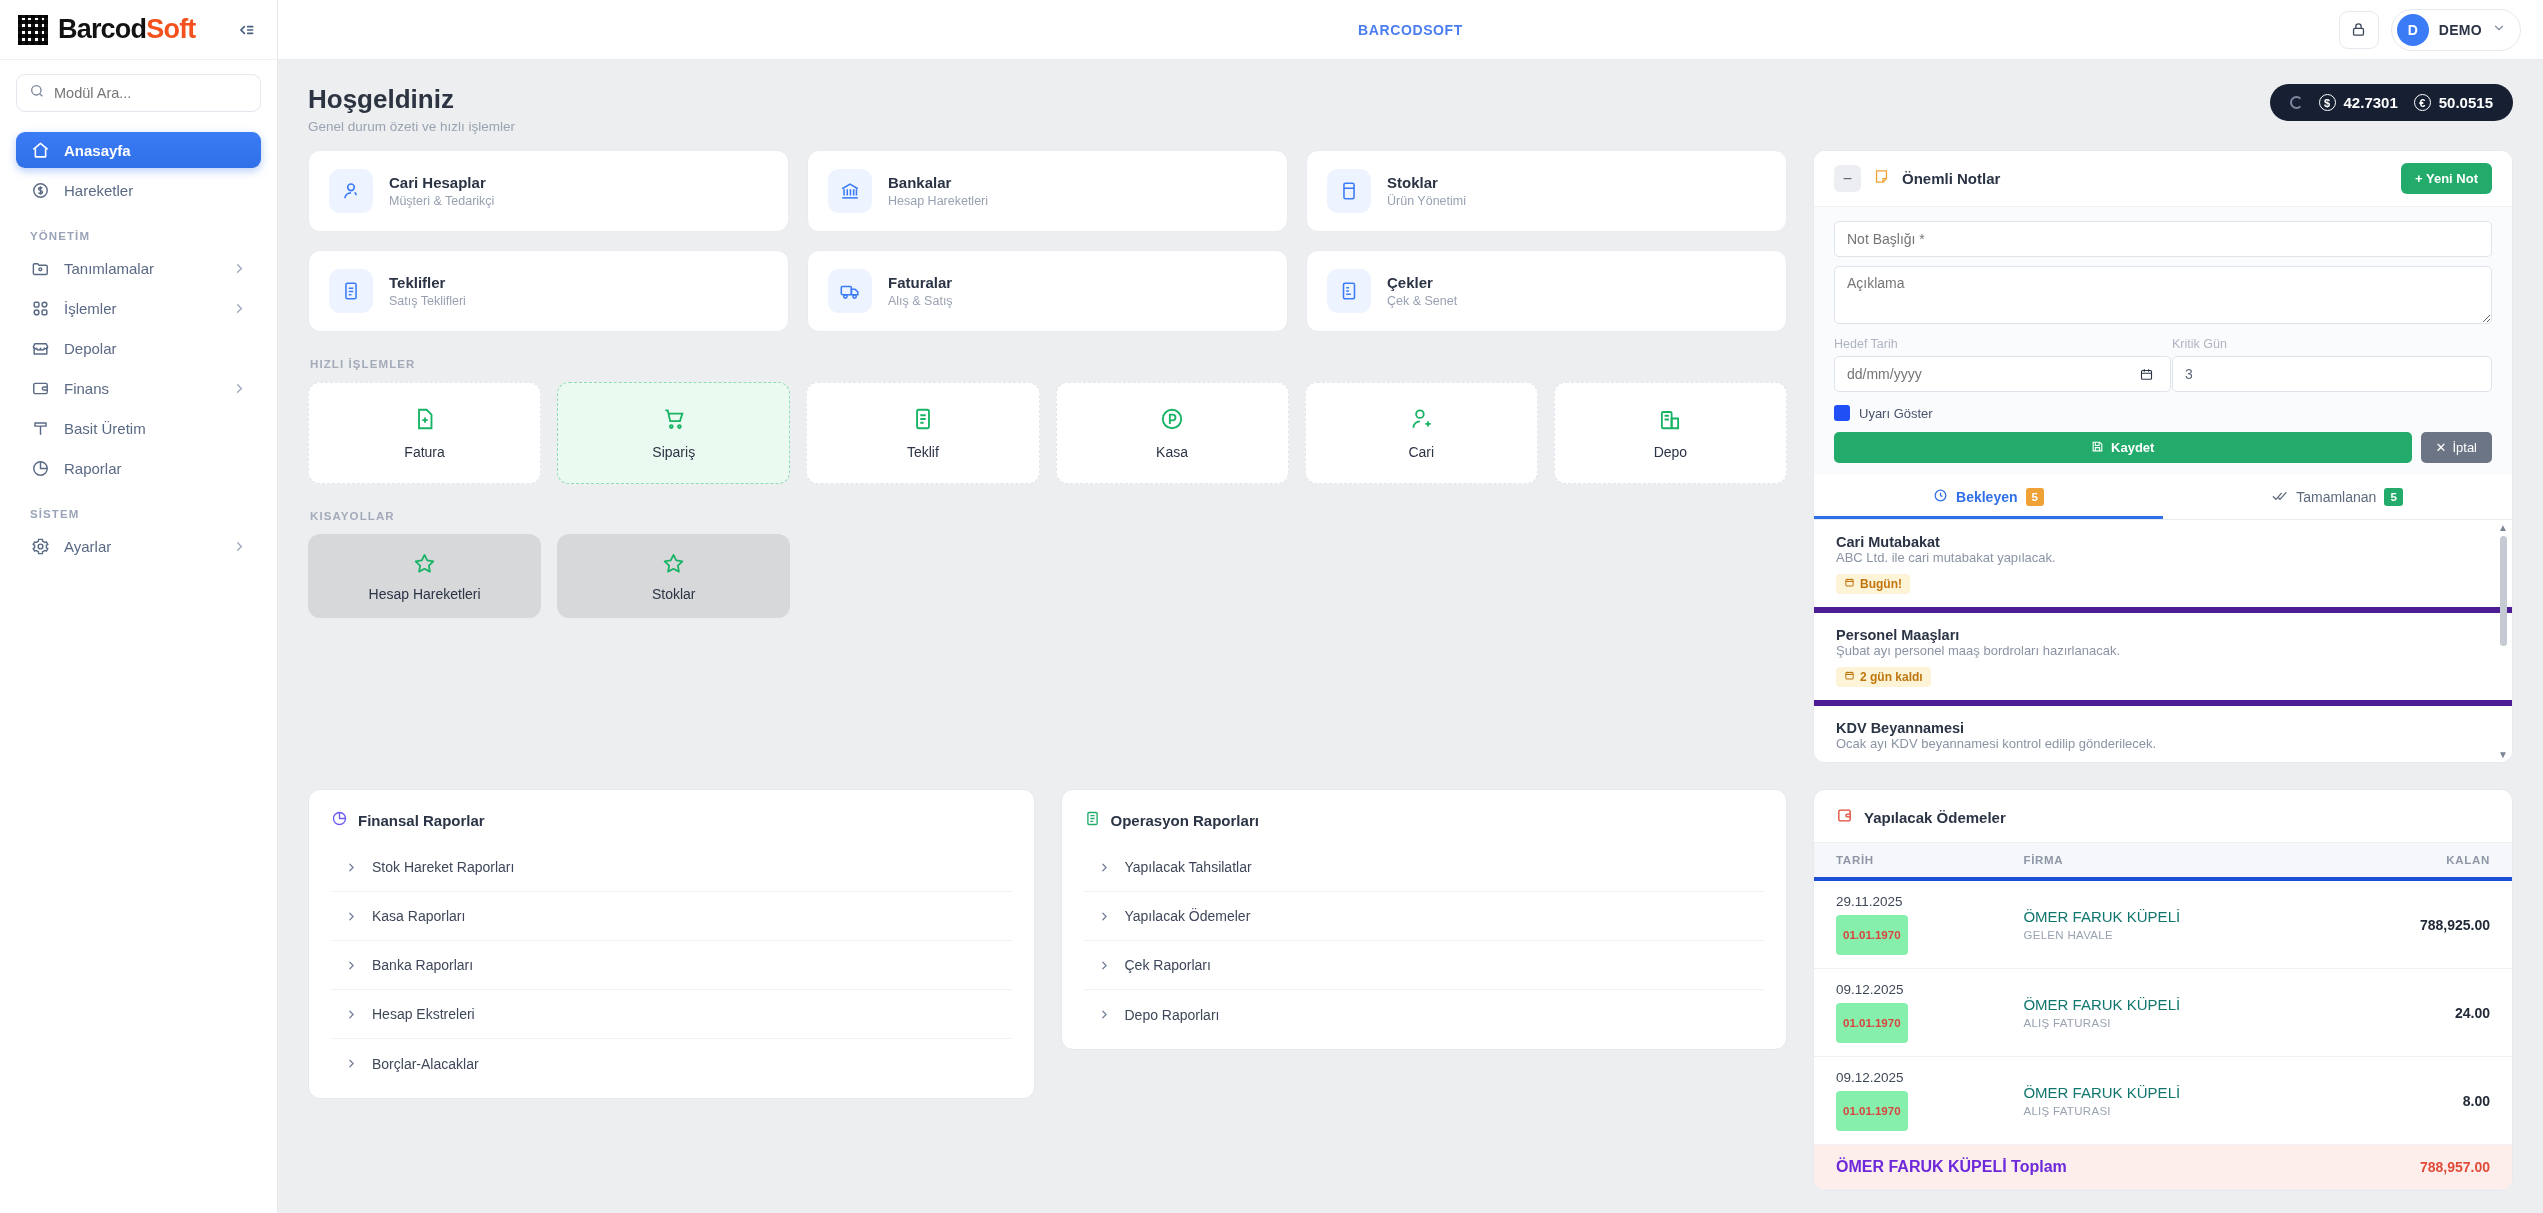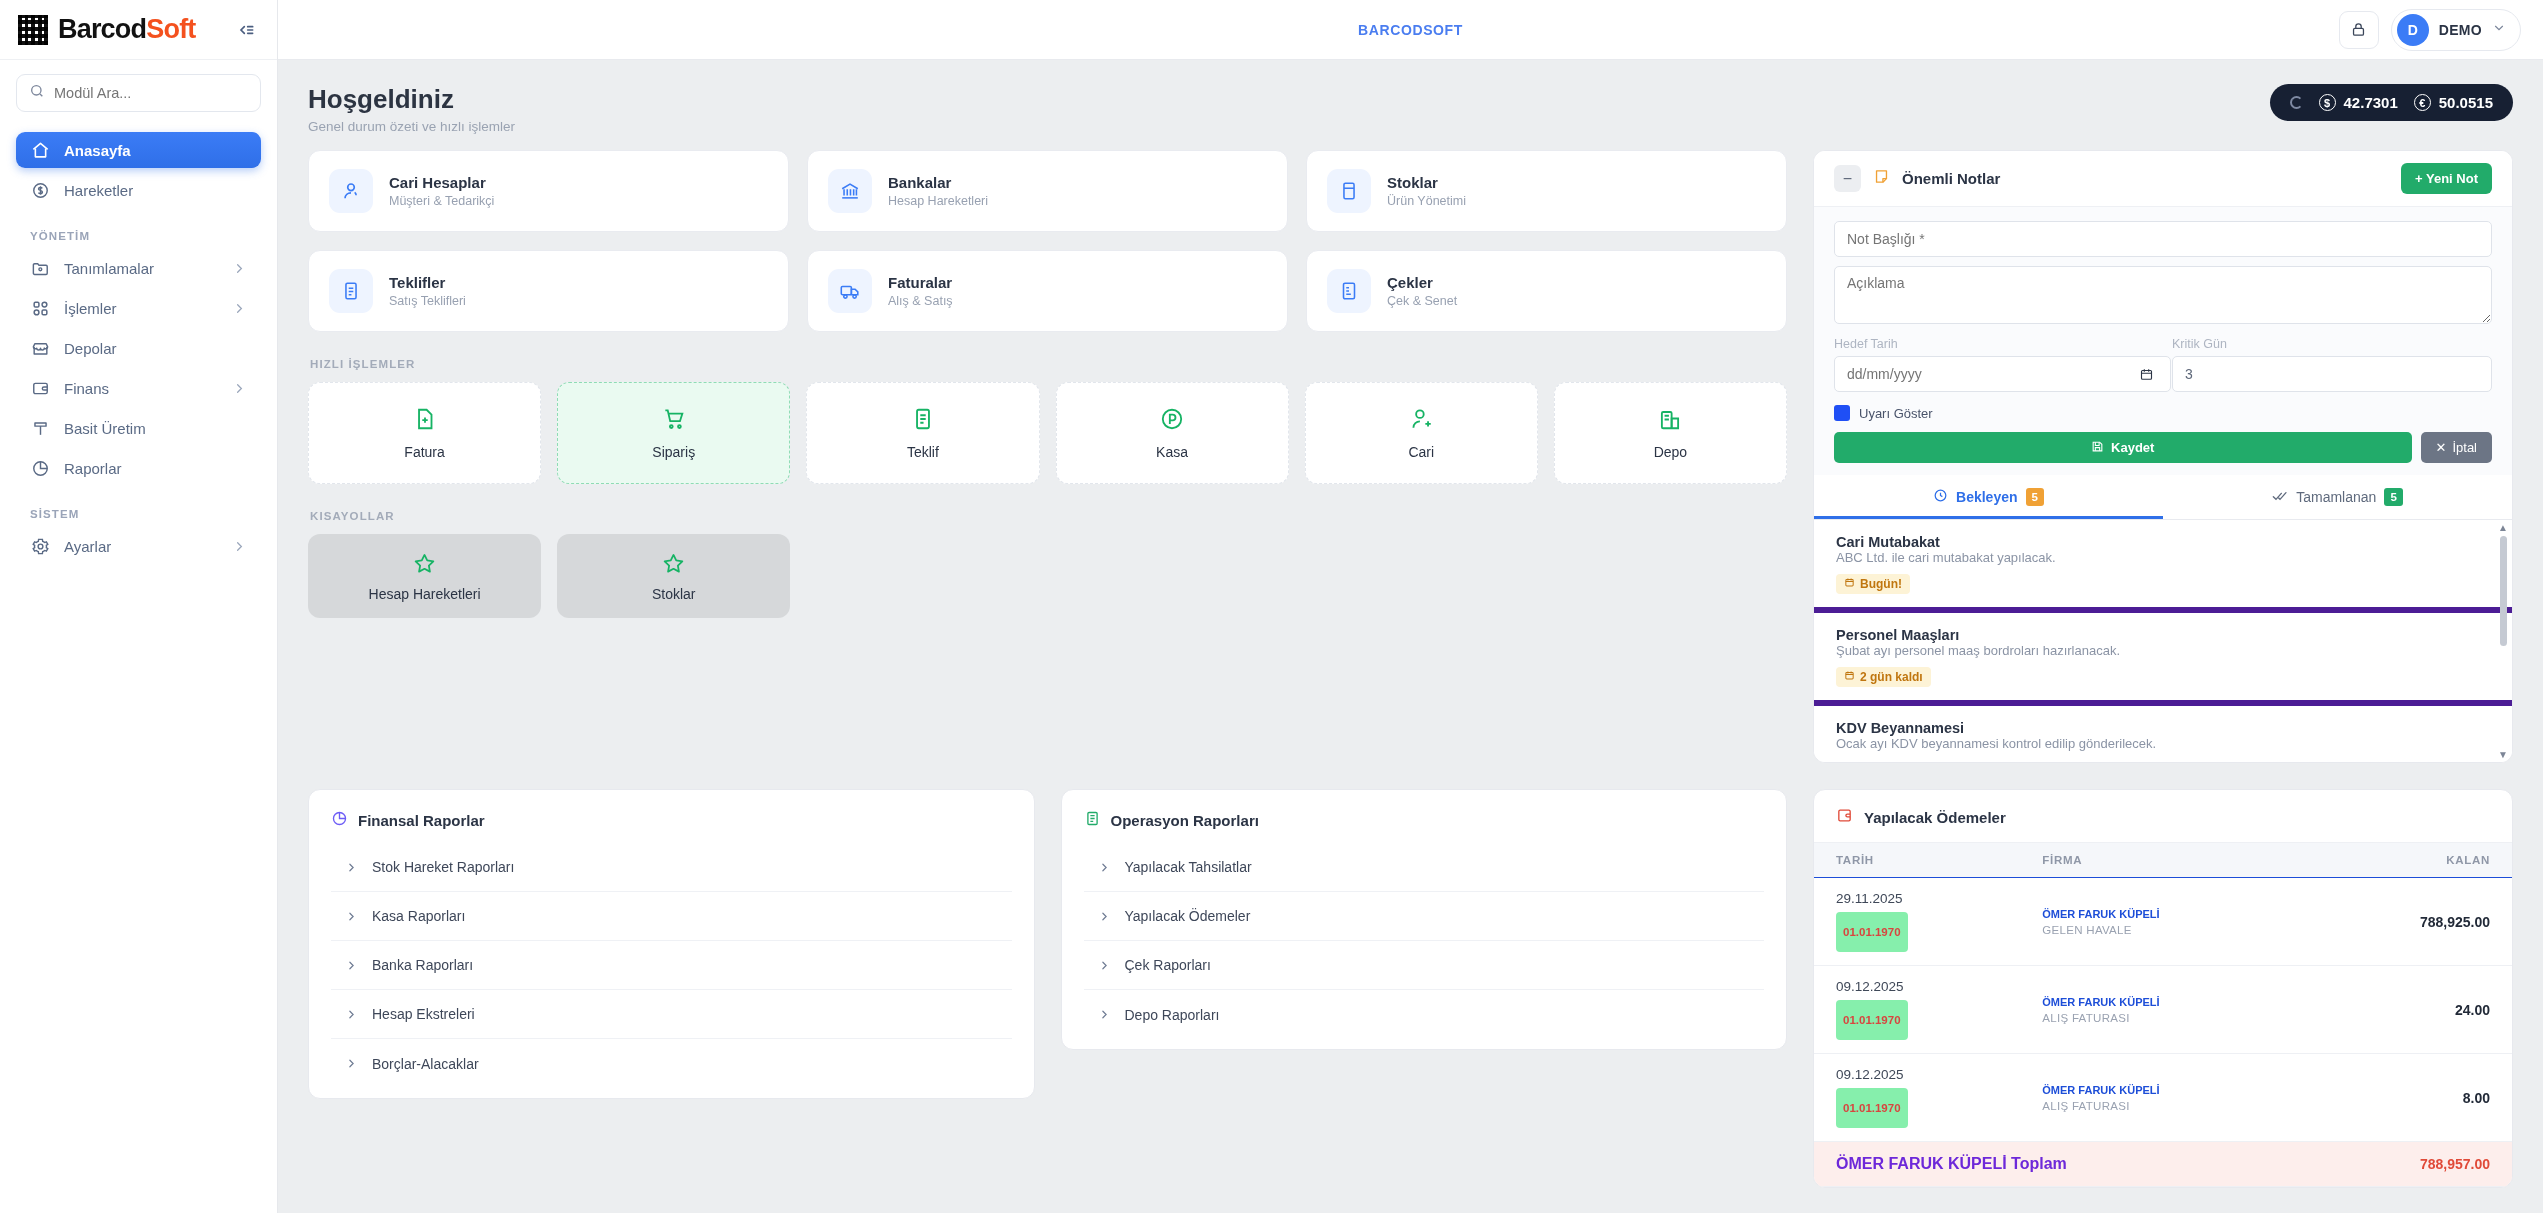--- a/index.html
+++ b/index.html
@@ -233,30 +233,30 @@
   .rc-item:last-child { border-bottom: 0; }
   .rc-chev { color: #6e7b93; display: flex; }
 
   .pay-card { background: #fff; border: 1px solid #e7e9ee; border-radius: 12px; overflow: hidden; flex: 0 0 700px; }
   .pay-head { display: flex; align-items: center; gap: 11px; padding: 17px 22px 14px 22px; }
   .pay-title { font-size: 15px; font-weight: 700; color: #2b3445; }
   table.pay { width: 100%; border-collapse: collapse; }
   table.pay th {
     font-size: 11.5px; letter-spacing: .7px; color: #8f97a7; font-weight: 700;
     background: #f5f7fa; text-align: left; padding: 11px 22px; border-top: 1px solid #eef0f4;
-    border-bottom: 1px solid #1d4ed8;
+    border-bottom: 4px solid #1d4ed8;
   }
   table.pay th.right, table.pay td.right { text-align: right; }
   table.pay td { padding: 13px 22px; border-bottom: 1px solid #eef0f4; vertical-align: middle; }
   .td-date { font-size: 13.5px; color: #3f4858; }
   .date-pill {
     display: inline-block; margin-top: 6px; background: #86efac; color: #d8453f;
     font-size: 11.5px; border-radius: 4px; padding: 14px 7px; font-weight: 700;
   }
-  .firm-name { font-size: 11px; font-weight: 700; color: #1d4ed8; }
+  .firm-name { font-size: 15px; font-weight: 400; color: #0f766e; }
   .firm-sub { font-size: 11.5px; color: #9aa2b1; margin-top: 4px; letter-spacing: .3px; }
   .amount { font-size: 14px; font-weight: 700; color: #222a38; }
   .total-row td { background: #fdeeec; border-bottom: 0; padding: 12px 22px; }
   .total-label { font-size: 16px; font-weight: 700; color: #6d28d9; margin-left: 40px; }
   .total-val { font-size: 14px; font-weight: 700; color: #e04a38; }
 </style>
 </head>
 <body>
 
 <aside class="sidebar">

